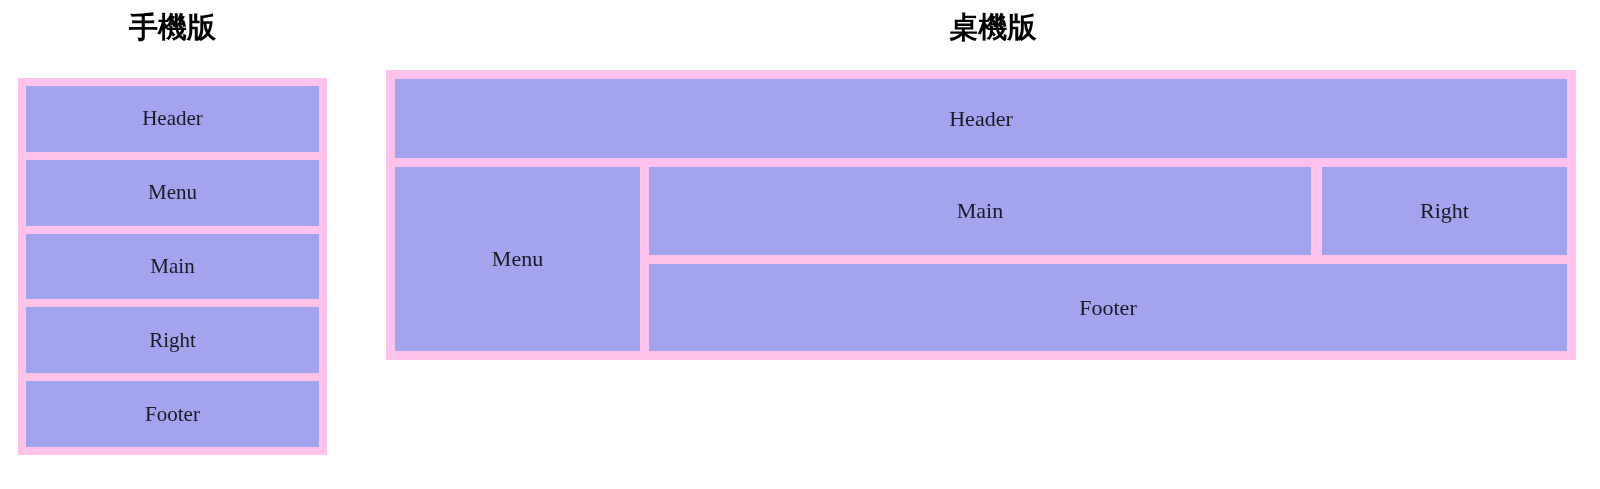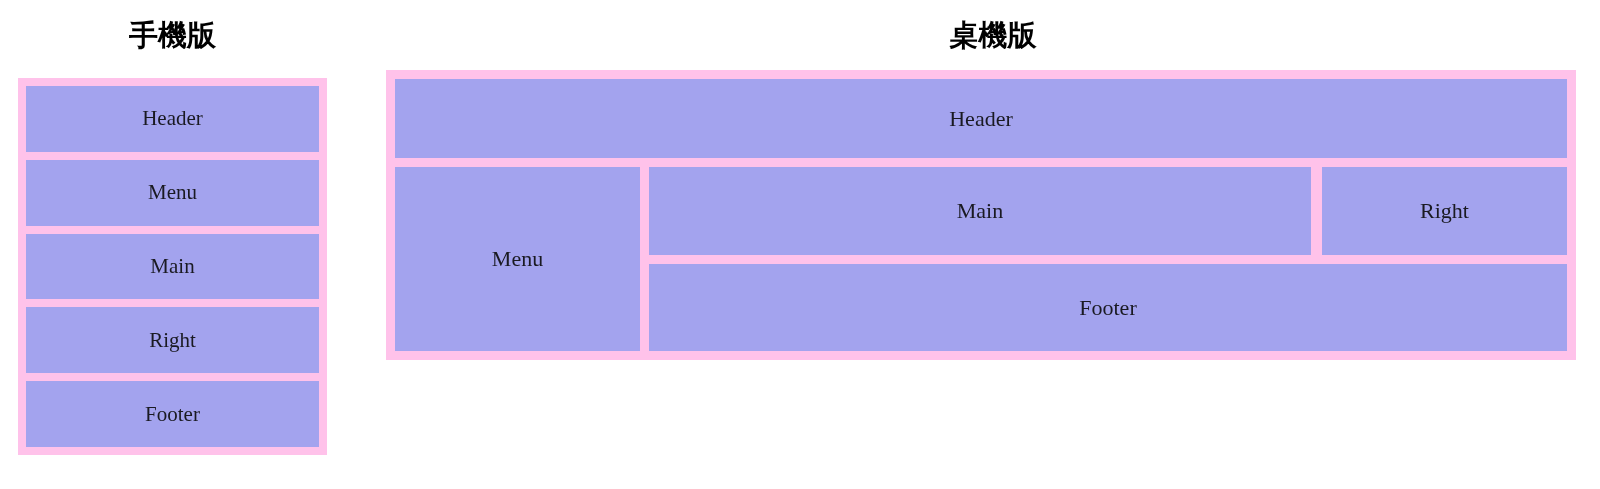--- a/index.html
+++ b/index.html
@@ -19,21 +19,20 @@
   
   .title {
     position: absolute;
     font-family: "Liberation Sans", "DejaVu Sans", sans-serif;
     font-weight: bold;
     font-size: 29px;
     color: #000000;
     text-align: center;
     white-space: nowrap;
     line-height: 1;
-    margin-top: 8px;
   }
   #title-mobile {
     left: 0;
     top: 13px;
     width: 345px;
   }
   #title-desktop {
     left: 398px;
     top: 13px;
     width: 1190px;

